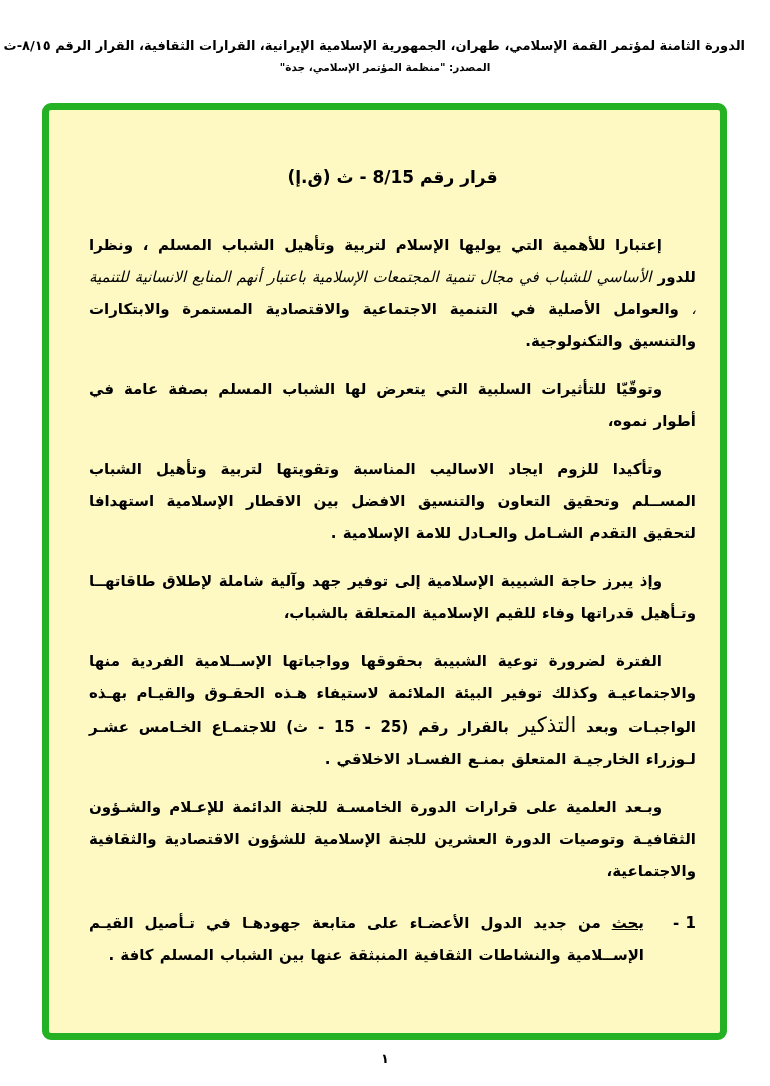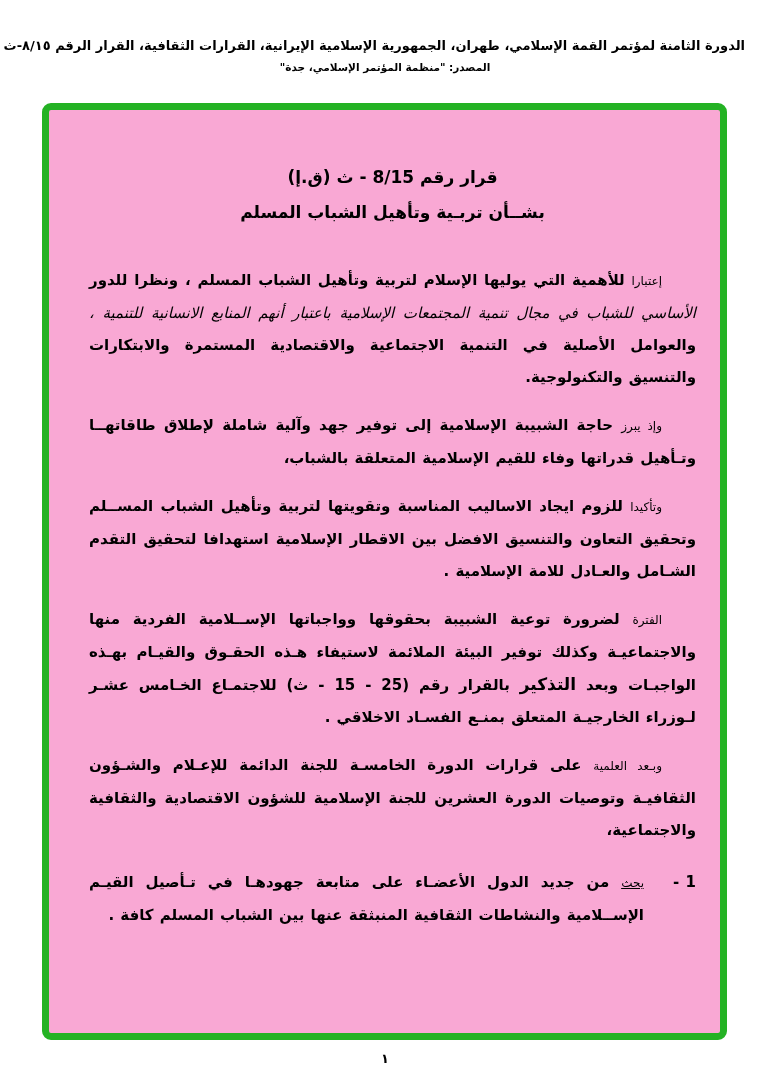--- a/index.html
+++ b/index.html
@@ -36,21 +36,21 @@
     margin-top: 8px;
   }
   .doc-frame {
     position: absolute;
     left: 42px;
     top: 103px;
     width: 671px;   
     height: 923px;  
     border: 7px solid #24b224;
     border-radius: 9px;
-    background: #f9a8d4;
+    background: #fef9c3;
     box-sizing: content-box;
   }
   .doc-content {
     padding: 50px 24px 0 40px;
     direction: rtl;
   }
   .doc-title {
     text-align: center;
     font-weight: bold;
     font-size: 17px;
@@ -61,30 +61,30 @@
     margin: 0 0 16px 0;
     font-size: 15px;
     font-weight: bold;
     line-height: 32px;
     text-align: justify;
     text-indent: 34px;
     word-spacing: 1px;
   }
   .para:last-child { margin-bottom: 0; }
   .seg-lead {
-    font-weight: normal;
-    font-size: 12px;
+    font-weight: bold;
+    font-size: 15px;
   }
   .seg-italic {
     font-style: italic;
     font-weight: normal;
   }
   .seg-emph {
-    font-weight: bold;
-    font-size: 17px;
+    font-weight: normal;
+    font-size: 21px;
   }
   .seg-underline {
     text-decoration: underline;
   }
   .list-item {
     position: relative;
     padding-right: 52px;
     font-size: 15px;
     font-weight: bold;
     line-height: 32px;
@@ -117,30 +117,30 @@
   <div class="scan-header">
     <div class="line1">الدورة الثامنة لمؤتمر القمة الإسلامي، طهران، الجمهورية الإسلامية الإيرانية، القرارات الثقافية، القرار الرقم ٨/١٥-ث (ق.ا)</div>
     <div class="line2">المصدر:  "منظمة المؤتمر الإسلامي، جدة"</div>
   </div>
 
   <div class="doc-frame">
     <div class="doc-content">
 
       <div class="doc-title">
         <div>قرار رقم 8/15 - ث (ق.إ)</div>
-        <div>بشــأن تربـية وتأهيل الشباب المسلم</div>
       </div>
 
 
       <p class="para"><span class="seg-lead">إعتبارا</span><span> للأهمية التي يوليها الإسلام لتربية وتأهيل الشباب المسلم ، ونظرا للدور </span><span class="seg-italic">الأساسي للشباب في مجال تنمية المجتمعات الإسلامية باعتبار أنهم المنابع الانسانية للتنمية ، </span><span>والعوامل الأصلية في التنمية الاجتماعية والاقتصادية المستمرة والابتكارات والتنسيق والتكنولوجية.</span></p>
 
+      <p class="para"><span class="seg-lead">وتوقّيّا</span><span> للتأثيرات السلبية التي يتعرض لها الشباب المسلم بصفة عامة في أطوار نموه،</span></p>
+
+      <p class="para"><span class="seg-lead">وتأكيدا</span><span> للزوم ايجاد الاساليب المناسبة وتقويتها لتربية وتأهيل الشباب المســلم وتحقيق التعاون والتنسيق الافضل بين الاقطار الإسلامية استهدافا لتحقيق التقدم الشـامل والعـادل للامة الإسلامية .</span></p>
 
       <p class="para"><span class="seg-lead">وإذ يبرز</span><span> حاجة الشبيبة الإسلامية إلى توفير جهد وآلية شاملة لإطلاق طاقاتهــا وتـأهيل قدراتها وفاء للقيم الإسلامية المتعلقة بالشباب،</span></p>
-
-      <p class="para"><span class="seg-lead">وتأكيدا</span><span> للزوم ايجاد الاساليب المناسبة وتقويتها لتربية وتأهيل الشباب المســلم وتحقيق التعاون والتنسيق الافضل بين الاقطار الإسلامية استهدافا لتحقيق التقدم الشـامل والعـادل للامة الإسلامية .</span></p>
 
       <p class="para"><span class="seg-lead">الفترة</span><span> لضرورة توعية الشبيبة بحقوقها وواجباتها الإســلامية الفردية منها والاجتماعيـة وكذلك توفير البيئة الملائمة لاستيفاء هـذه الحقـوق والقيـام بهـذه الواجبـات وبعد </span><span class="seg-emph">التذكير</span><span> بالقرار رقم (25 - 15 - ث) للاجتمـاع الخـامس عشـر لـوزراء الخارجيـة المتعلق بمنـع الفسـاد الاخلاقي .</span></p>
 
       <p class="para"><span class="seg-lead">وبـعد العلمية</span><span> على قرارات الدورة الخامسـة للجنة الدائمة للإعـلام والشـؤون الثقافيـة وتوصيات الدورة العشرين للجنة الإسلامية للشؤون الاقتصادية والثقافية والاجتماعية،</span></p>
 
       <div class="list-item">
         <span class="list-num">1 -</span>
         <span class="seg-lead seg-underline">يحث</span><span> من جديد الدول الأعضـاء على متابعة جهودهـا في تـأصيل القيـم الإســلامية والنشاطات الثقافية المنبثقة عنها بين الشباب المسلم كافة .</span>
       </div>
 

